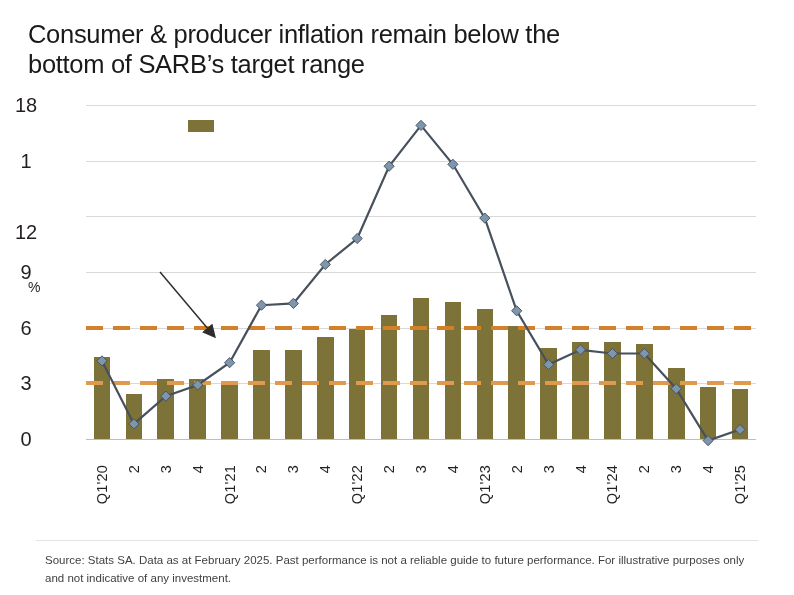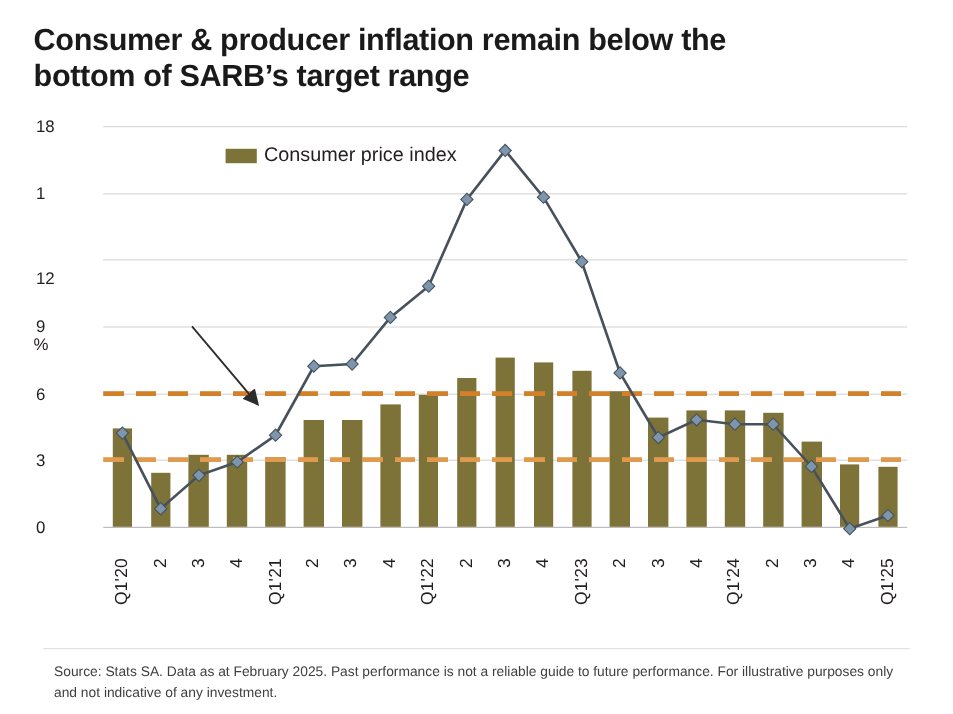--- a/index.html
+++ b/index.html
@@ -10,45 +10,45 @@
     color:#231f20;
     overflow:hidden;
     position:relative;
   }
   #page{position:relative;width:794px;height:595px;}
 
   .title{
     position:absolute;
     left:28px; top:20px; width:740px;
     font-size:25.5px;
-    font-weight:700;
+    font-weight:400;
     line-height:1.16;
     letter-spacing:-0.3px;
     color:#1a1a1a;
     white-space:pre-line;
   }
 
   
   .plot{
     position:absolute;
     left:86px; top:105px;
     width:670px; height:356px;
   }
   .gridline{
     position:absolute;left:0;width:100%;height:1px;
     background:#d9d9d9;
   }
   .gridline.base{background:#bdbdbd;}
 
   .ylab{
     position:absolute;
-    right:724px;
+    right:748px;
     width:40px;
-    text-align:left;
-    font-size:14px;
+    text-align:center;
+    font-size:20px;
     color:#231f20;
     transform:translateY(-50%);
   }
   .pct{
     position:absolute;
     left:28px; top:279px;
     font-size:14px;
     color:#231f20;
   }
 
@@ -135,21 +135,20 @@
 <body>
 
 <div id="page">
 
   <div class="title">Consumer &amp; producer inflation remain below the
 bottom of SARB’s target range</div>
 
   <div class="legend">
     <div class="lg-item">
       <span class="lg-swatch"></span>
-      <span>Consumer price index</span>
     </div>
     <span class="lg-gap"></span>
   </div>
 
   <div class="pct">%</div>
 
   <div class="plot" id="plot">
     <div id="gridlayer">
         <div class="gridline base" style="top: 333.75px;"></div>
         <div class="gridline" style="top: 278.125px;"></div>

